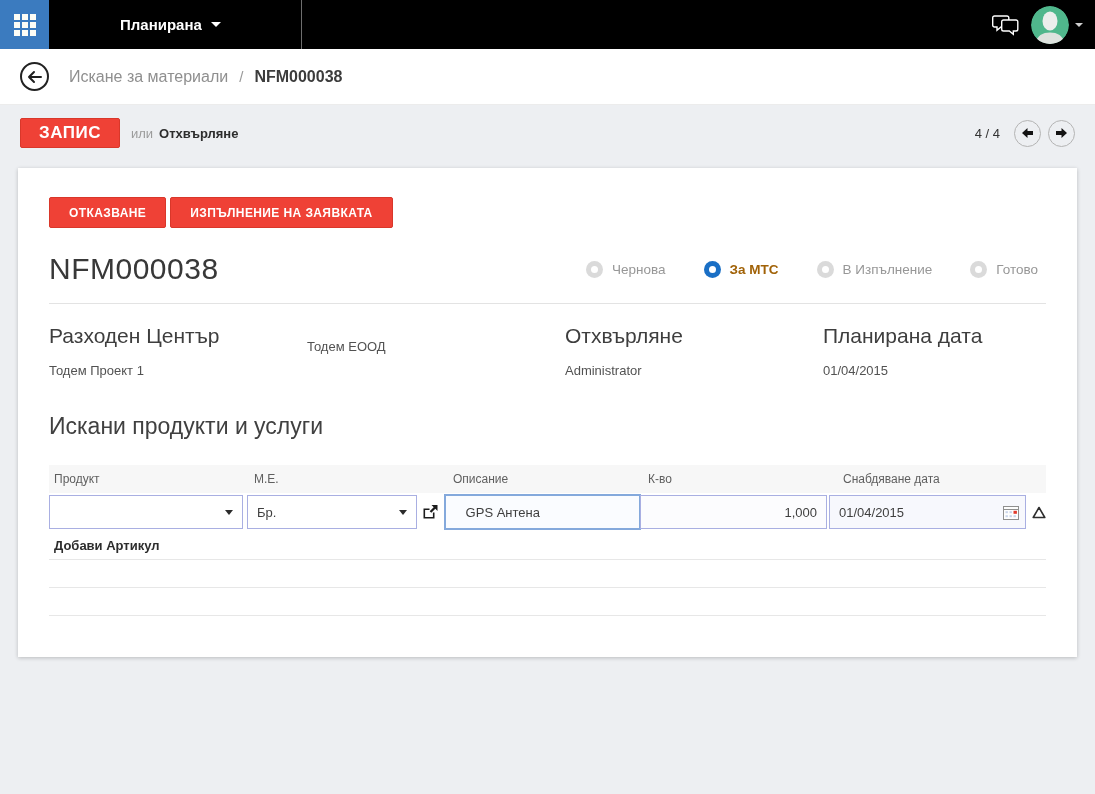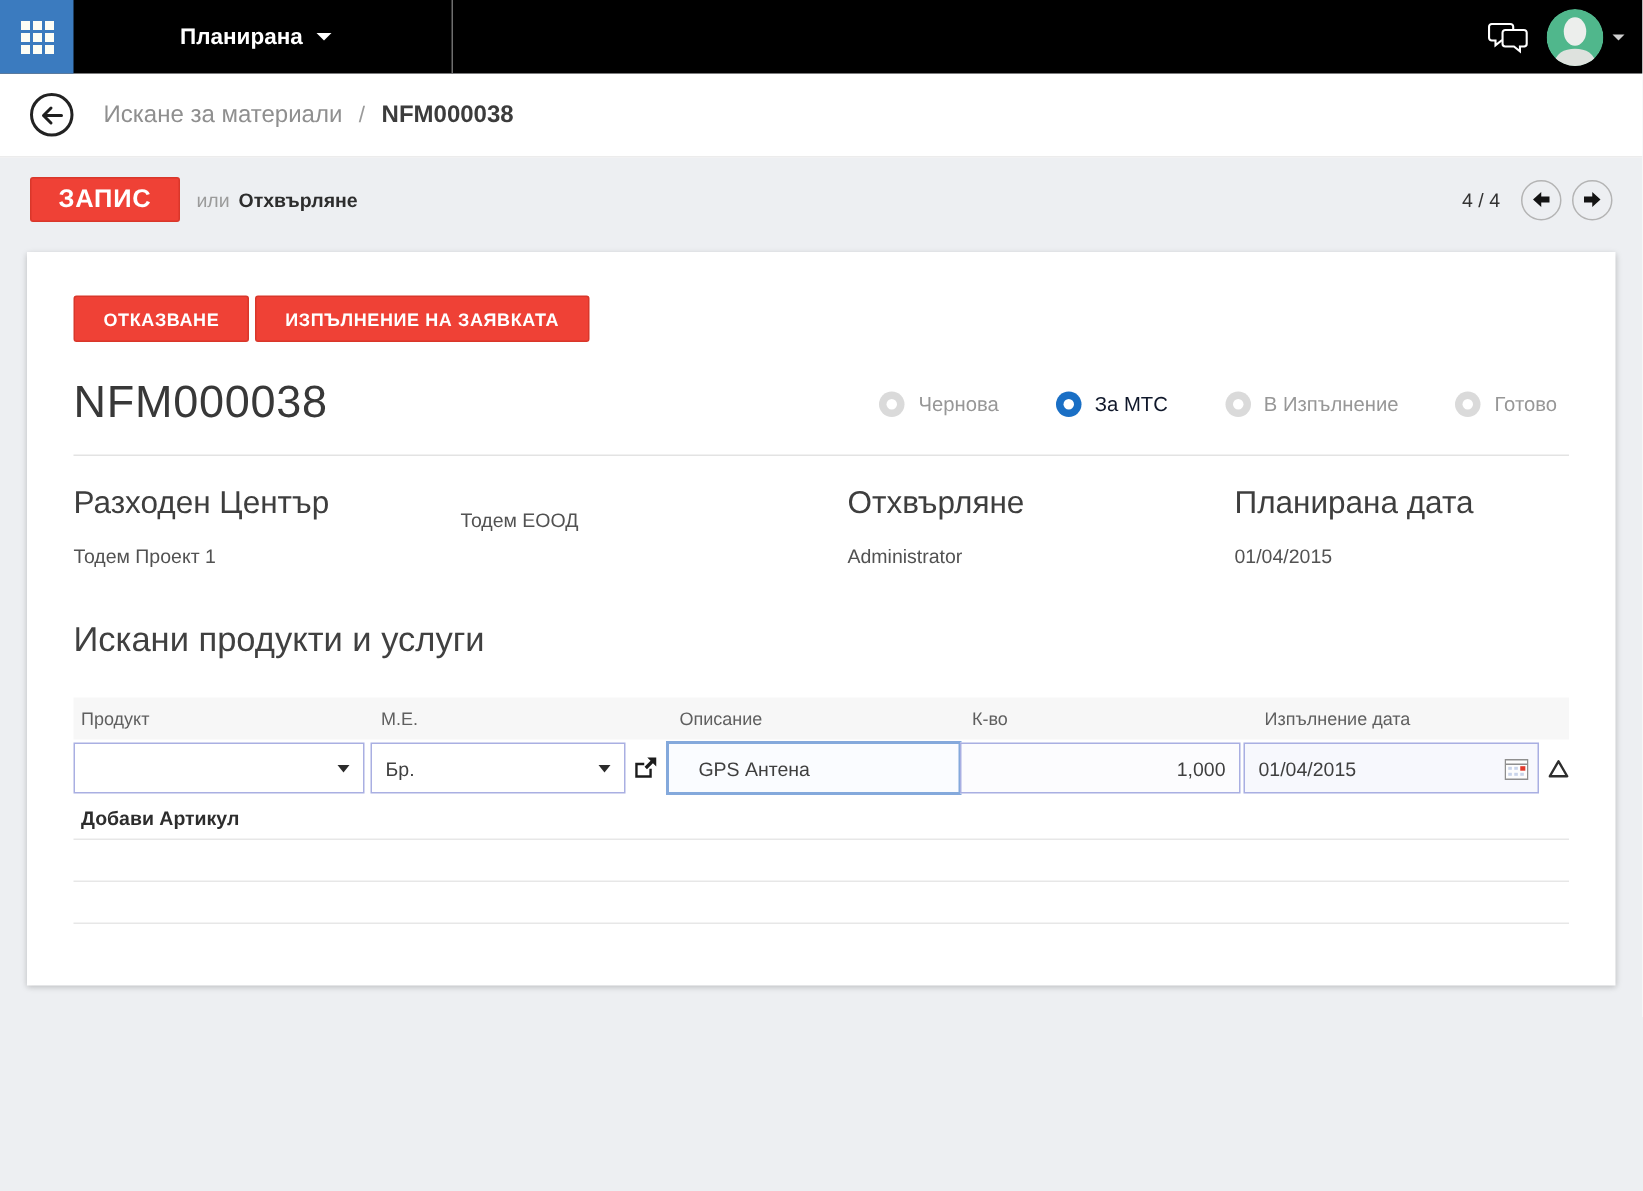--- a/index.html
+++ b/index.html
@@ -47,21 +47,21 @@
   .actions { display:flex; gap:4px; margin-bottom:24px; }
   .btn-action { background:#ef4136; border:1px solid #d9372a; border-radius:2px; color:#fff; font-family:inherit; font-size:12px; font-weight:700; letter-spacing:.4px; height:31px; padding:0 19px; cursor:pointer; }
 
   .title-row { display:flex; align-items:center; justify-content:space-between; padding-bottom:17px; border-bottom:1px solid #e3e3e3; }
   .doc-title { font-size:30px; font-weight:400; color:#383838; letter-spacing:.5px; }
   .statuses { display:flex; align-items:center; gap:38px; padding-right:8px; }
   .status { display:flex; align-items:center; gap:9px; font-size:13.5px; color:#979797; cursor:pointer; }
   .radio { width:17px; height:17px; border-radius:50%; background:#dadada; position:relative; flex:0 0 auto; }
   .radio::after { content:""; position:absolute; left:5px; top:5px; width:7px; height:7px; border-radius:50%; background:#fff; }
   .status.selected .radio { background:#1a6fc5; }
-  .status.selected { color:#0f172a; font-weight:400; }
+  .status.selected { color:#a16207; font-weight:700; }
 
   .fields-row { display:flex; margin-top:20px; }
   .field { width:258px; flex:0 0 auto; }
   .field-label { font-size:21px; font-weight:400; color:#3e3e3e; }
   .field-value { margin-top:15px; font-size:13px; color:#525252; }
 
   .section-title { margin-top:35px; font-size:23px; font-weight:400; color:#404040; }
 
   .table-head { margin-top:25px; display:flex; align-items:center; background:#f7f7f7; height:28px; font-size:12px; color:#5f5f5f; }
   .th { padding-left:5px; flex:0 0 auto; }
@@ -206,21 +206,21 @@
       </div>
     </div>
 
     <h2 class="section-title">Искани продукти и услуги</h2>
 
     <div class="table-head">
       <div class="th th-product">Продукт</div>
       <div class="th th-uom">М.Е.</div>
       <div class="th th-desc">Описание</div>
       <div class="th th-qty">К-во</div>
-      <div class="th th-date">Изпълнение дата</div>
+      <div class="th th-date">Снабдяване дата</div>
     </div>
 
     <div class="table-row">
       <div class="box select-box select-product">
         <span></span>
         <span class="caret-down-b"></span>
       </div>
       <div class="box select-box select-uom">
         <span>Бр.</span>
         <span class="caret-down-b"></span>

